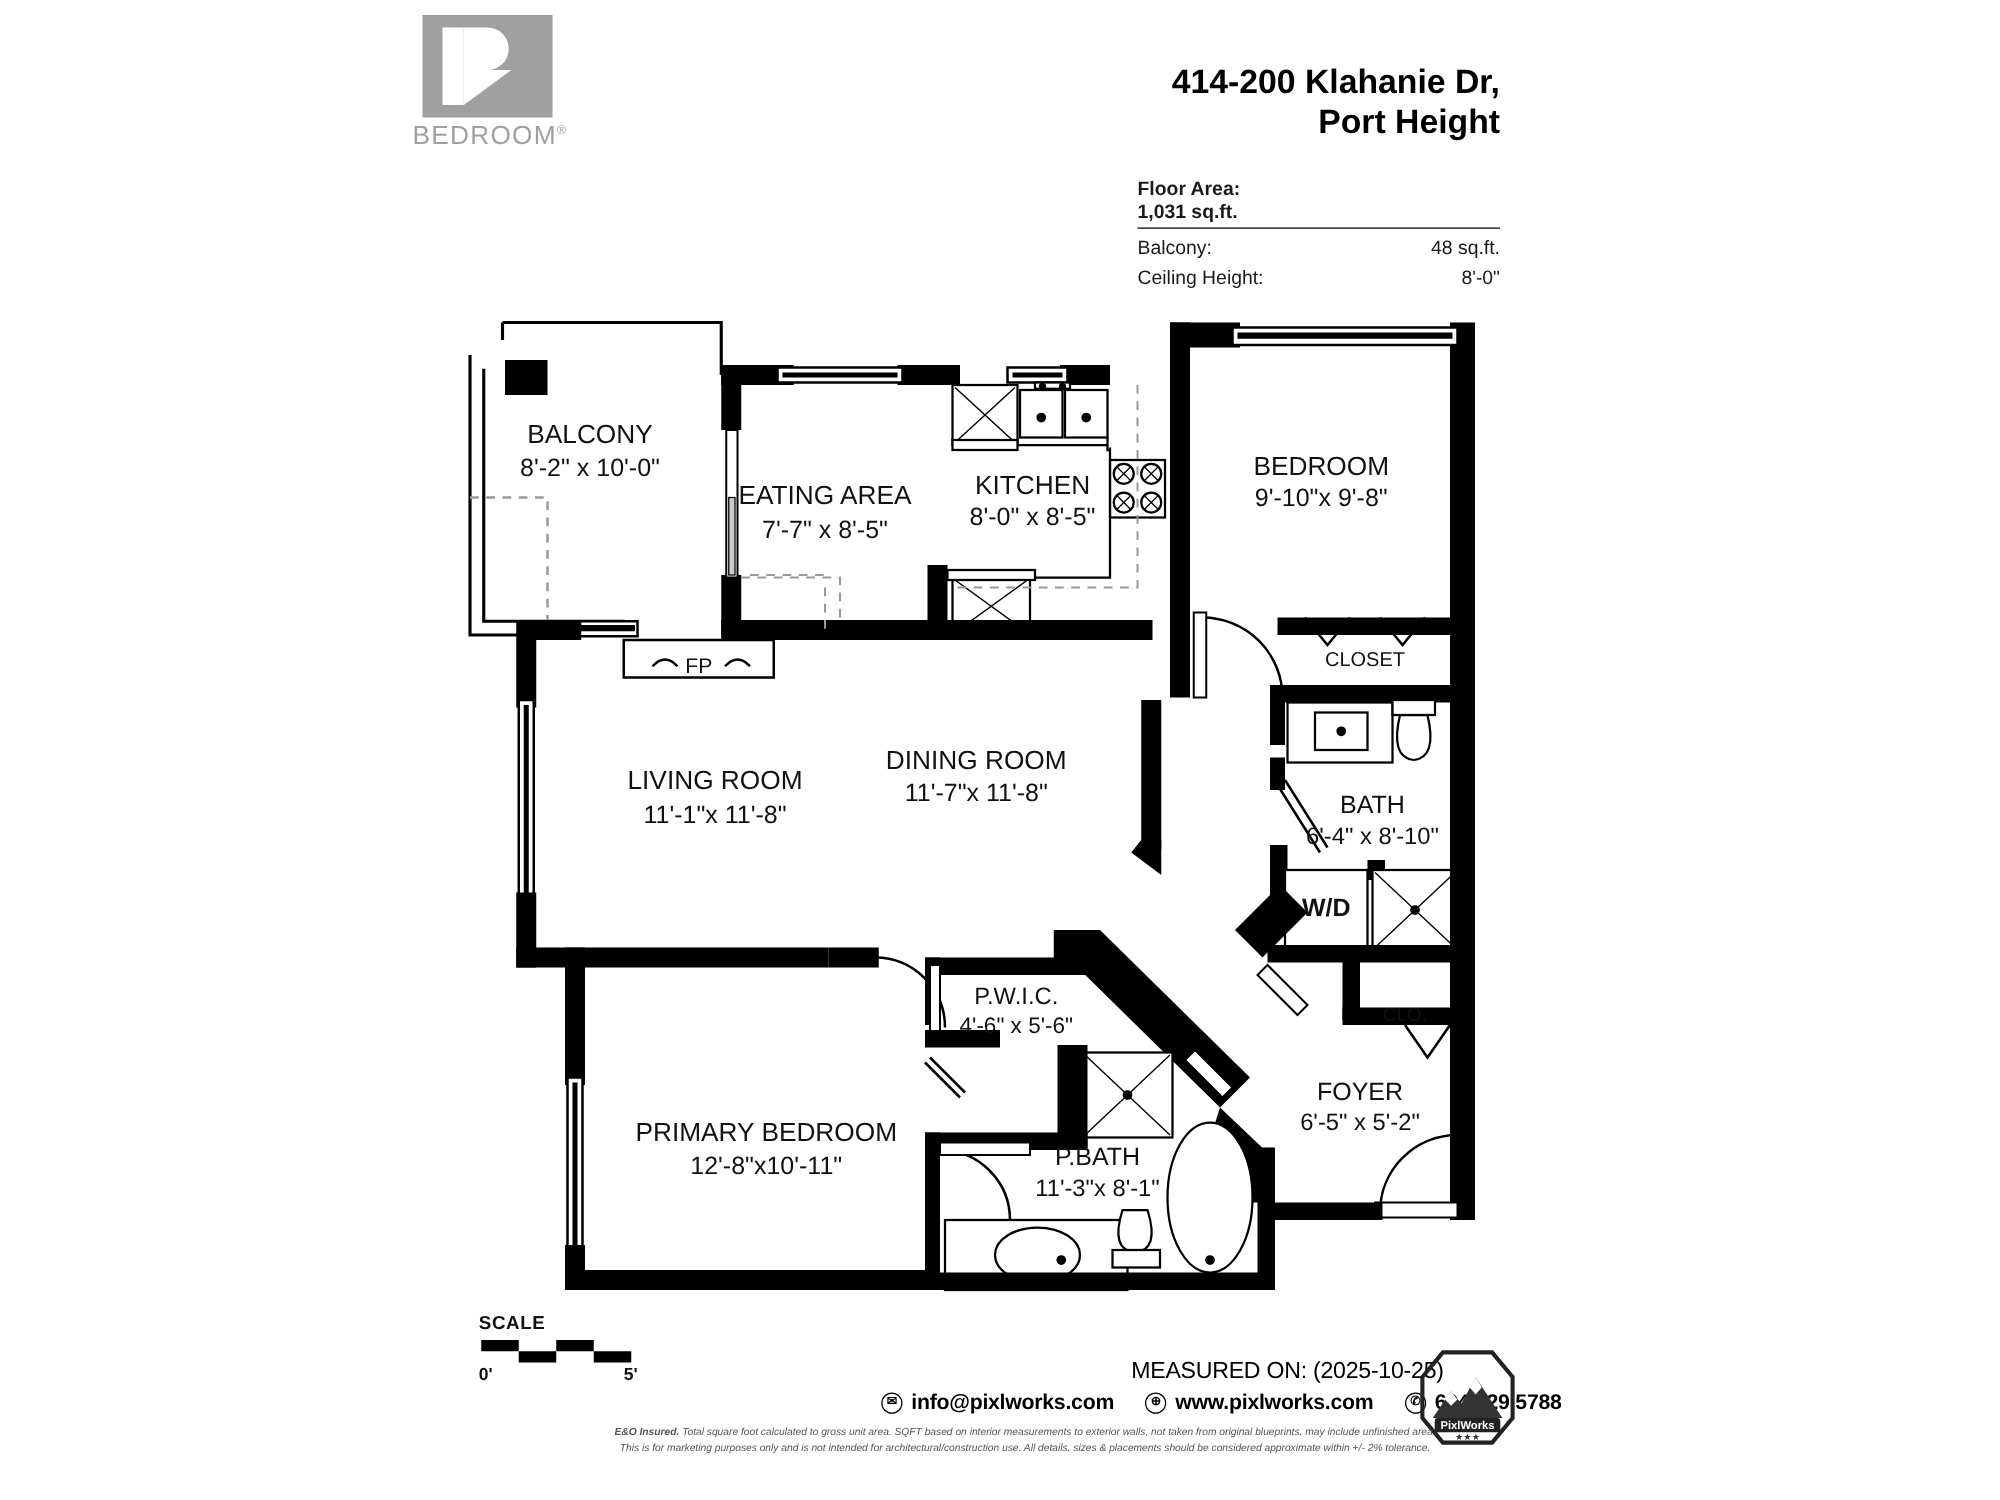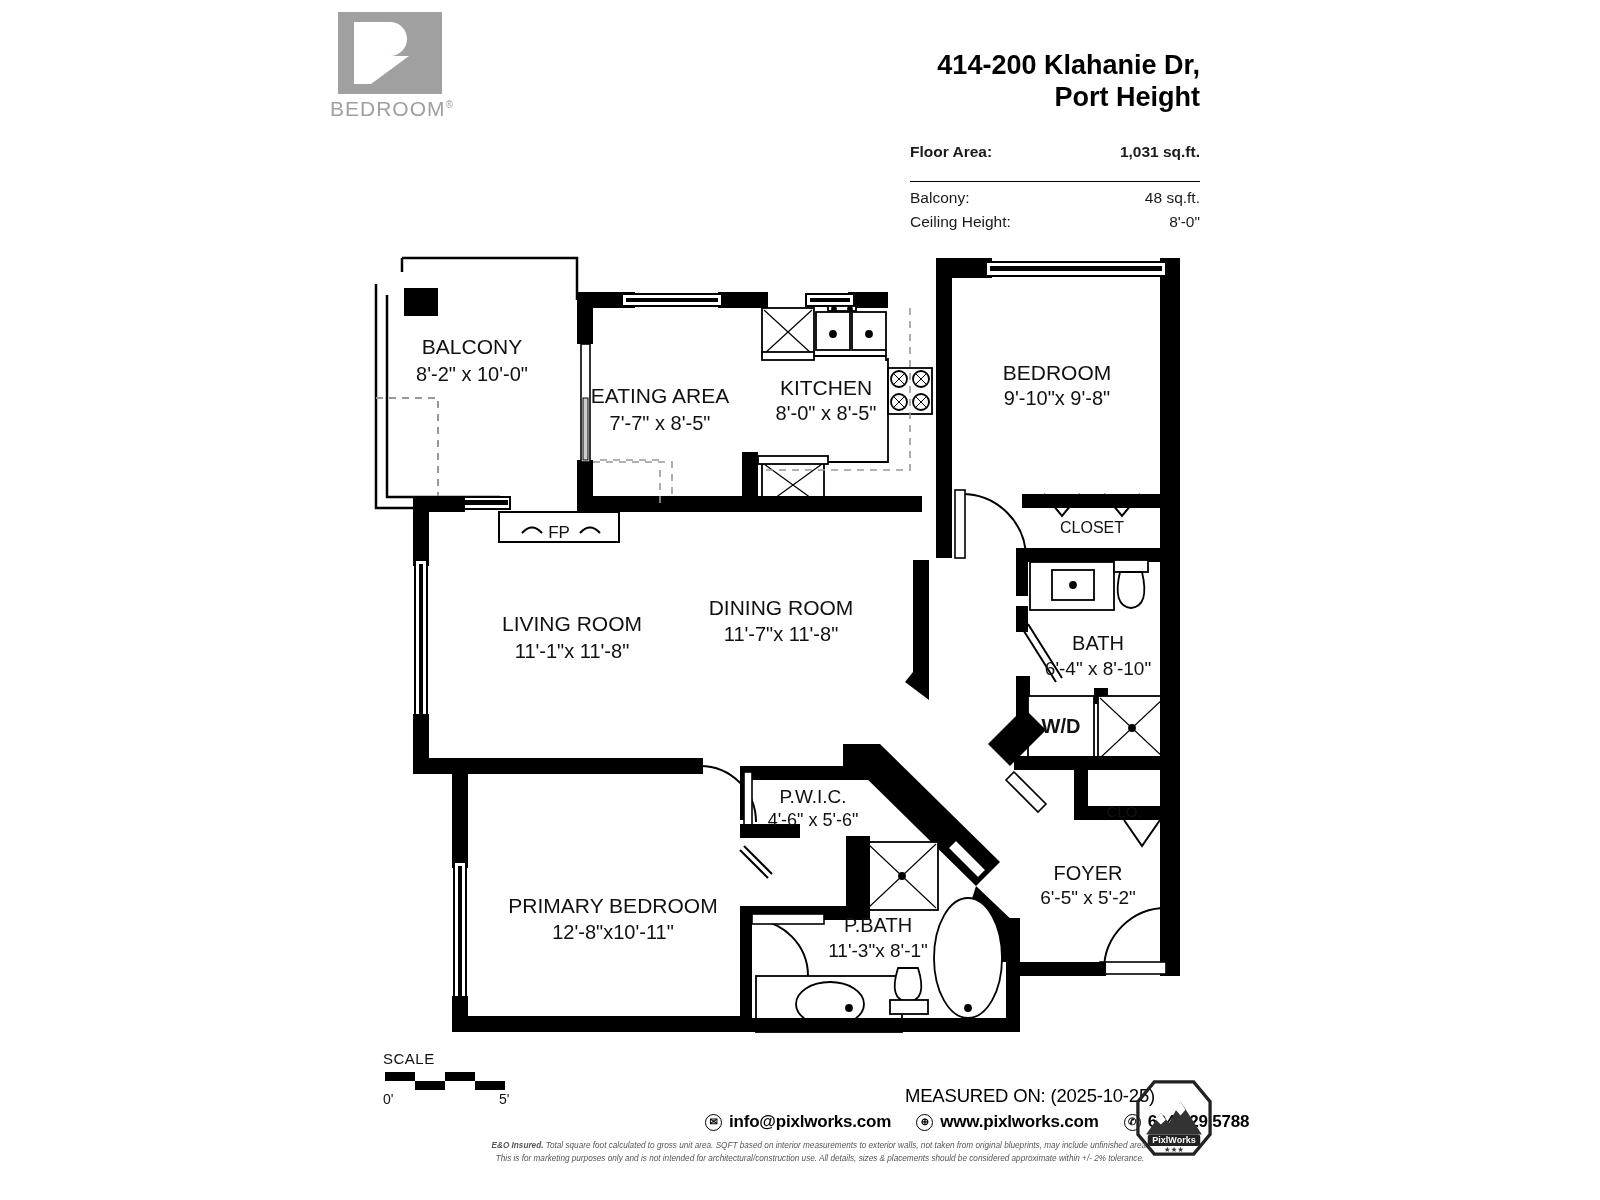--- a/index.html
+++ b/index.html
@@ -21,27 +21,27 @@
                         border-left:38px solid #fff; border-bottom:28px solid transparent; }
   .realtor-word { font-size:21px; letter-spacing:1px; color:#a0a0a0; margin-top:3px; font-family:"Liberation Sans",sans-serif; }
   .realtor-word sup { font-size:10px; vertical-align:super; }
 
   .addr { position:absolute; right:400px; top:50px; width:420px; text-align:right;
           font-size:27px; font-weight:bold; line-height:1.18; color:#000;
           font-family:"Liberation Sans", sans-serif; }
 
   .facts { position:absolute; left:910px; top:140px; width:290px; font-size:15.5px; color:#1a1a1a; }
   .facts .row { display:flex; justify-content:space-between; padding:3px 0; }
-  .facts .row.head { font-weight:bold; border-bottom:1.6px solid #000; padding-bottom:20px; margin-bottom:4px; }
+  .facts .row.head { font-weight:bold; border-bottom:1.6px solid #000; padding-bottom:3px; margin-bottom:4px;flex-direction:column; }
 
   
   #plan { position:absolute; left:0; top:0; width:1600px; height:1200px; }
 
   
-  .scale-wrap { position:absolute; left:383px; top:1050px; width:160px; }
+  .scale-wrap { position:absolute; left:383px; top:1050px; width:160px;font-weight:bold; }
   .scale-label { font-size:15px; color:#111; letter-spacing:.5px; }
   .scale-bar { position:relative; width:120px; height:9px; margin-top:5px; margin-left:2px; }
   .scale-bar i { position:absolute; top:0; height:9px; background:#000; display:block; }
   .scale-bar i.b0{left:0;   width:30px;}
   .scale-bar i.b1{left:60px;width:30px;}
   .scale-bar2 { position:relative; width:120px; height:9px; margin-left:2px; }
   .scale-bar2 i { position:absolute; top:0; height:9px; background:#000; display:block; }
   .scale-bar2 i.c0{left:30px;width:30px;}
   .scale-bar2 i.c1{left:90px;width:30px;}
   .scale-ends { position:relative; width:140px; font-size:14px; color:#111; margin-top:1px; }

